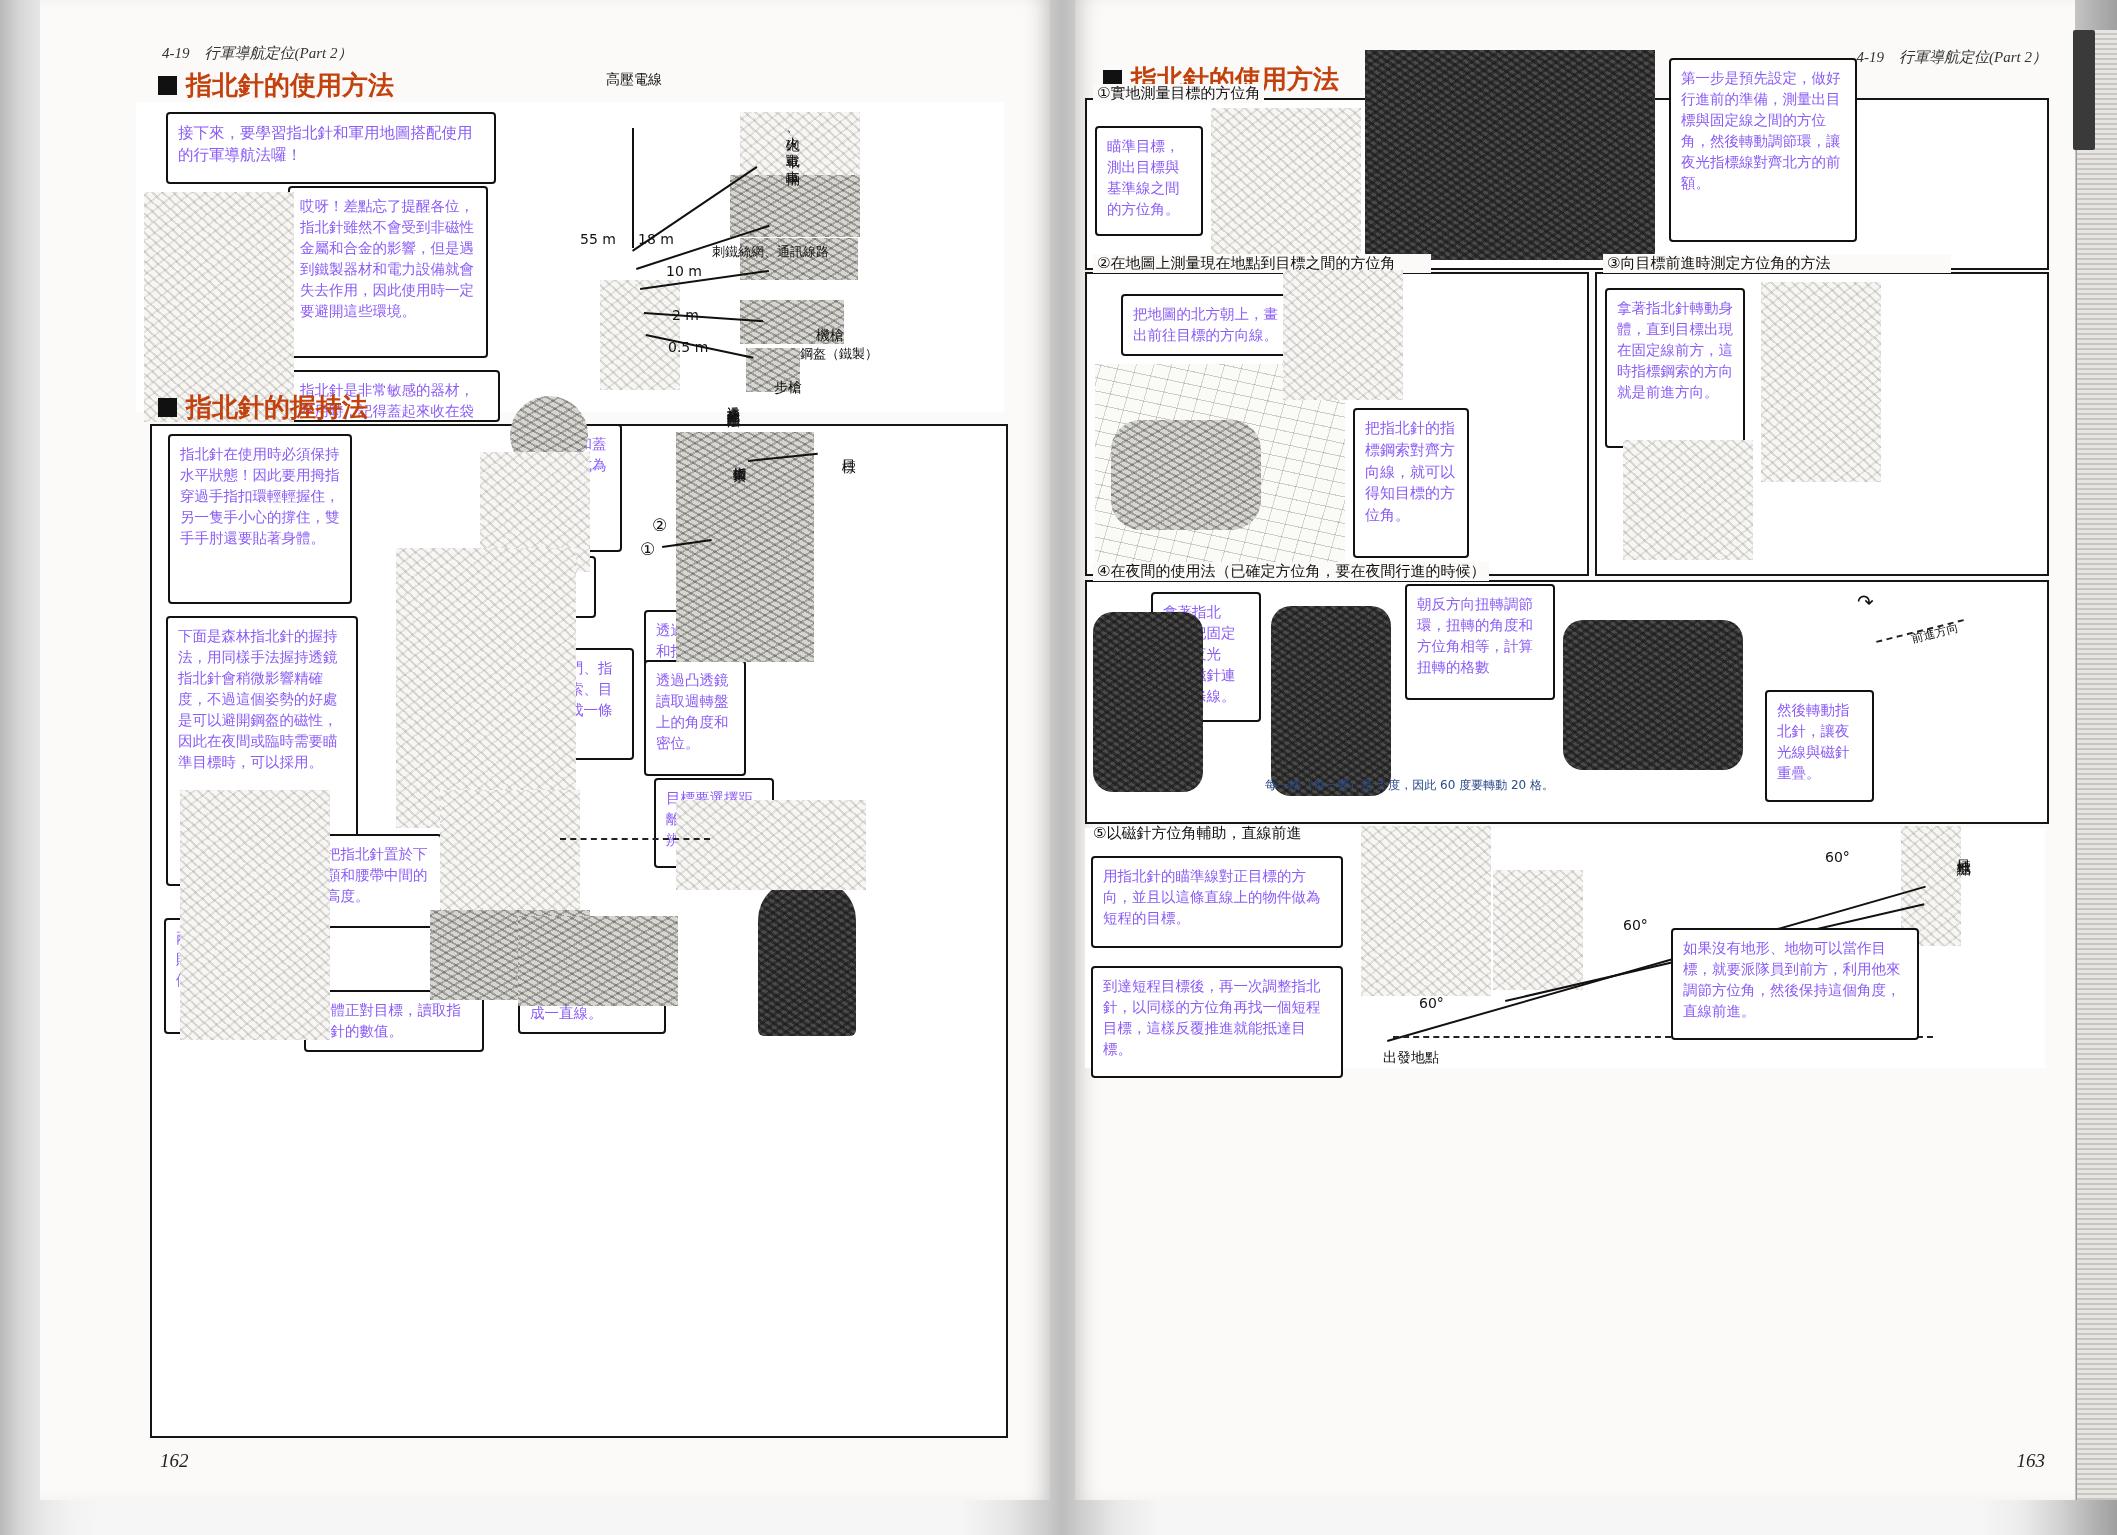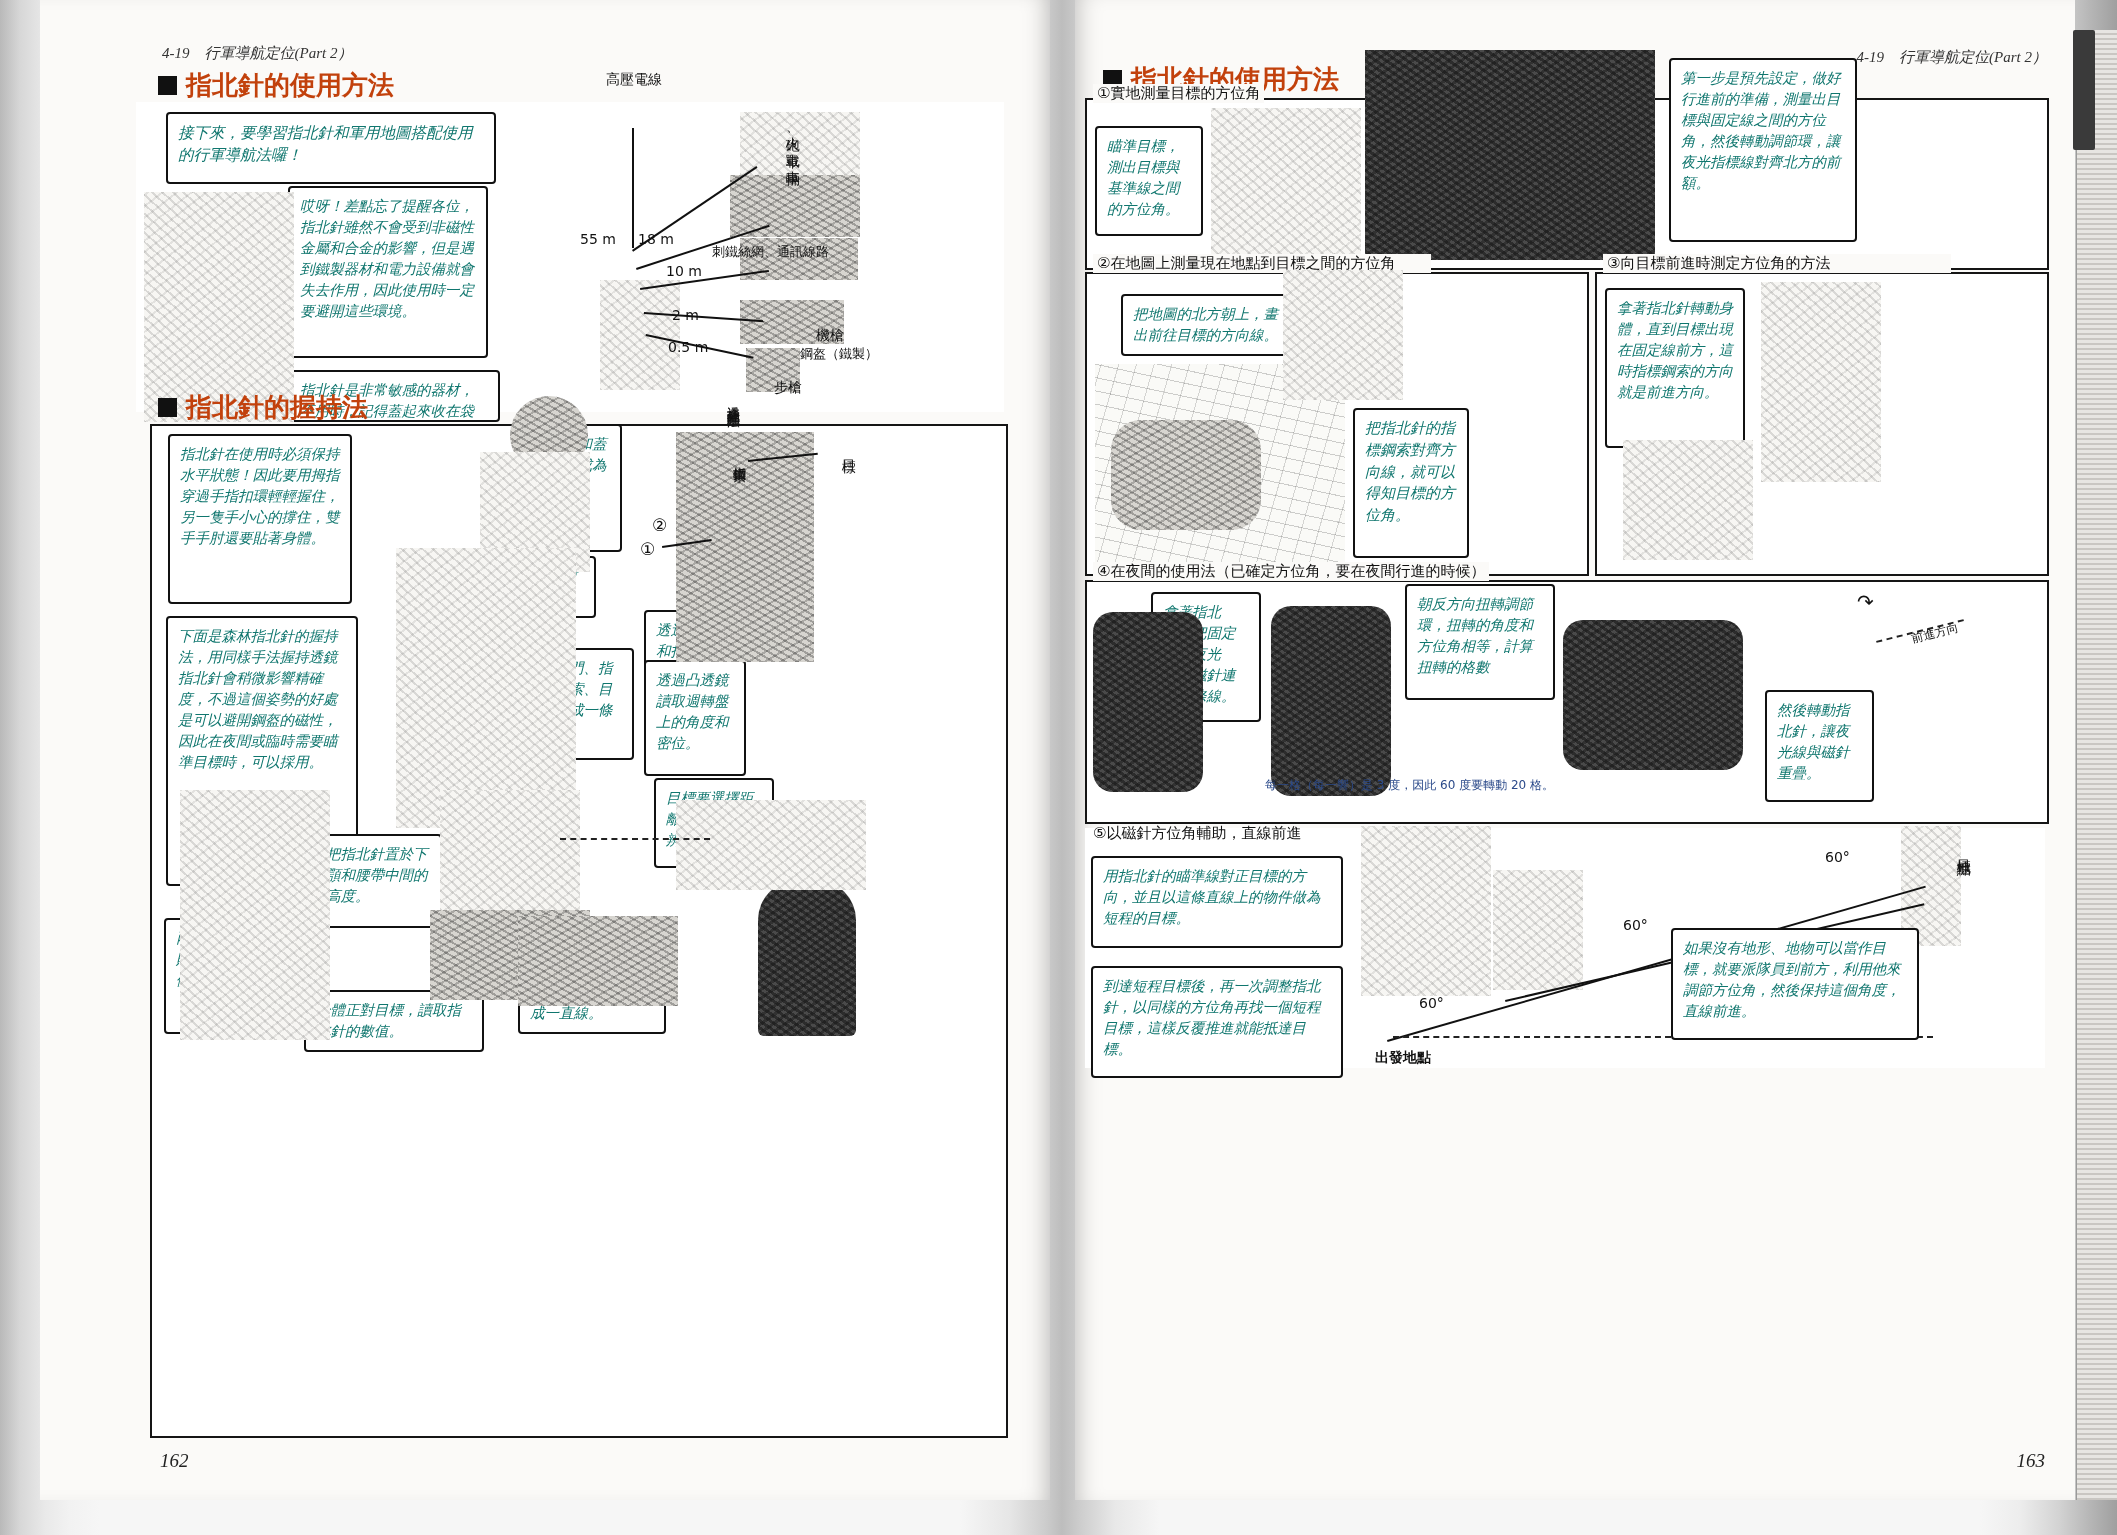--- a/index.html
+++ b/index.html
@@ -31,22 +31,22 @@
        font-family:"Liberation Serif",serif;}
   .sect{position:absolute;font-size:26px;font-weight:bold;color:#c2410c;white-space:nowrap;}
   .sect::before{content:"";display:inline-block;width:19px;height:19px;background:#111;margin-right:9px;vertical-align:-1px;}
   .pg{position:absolute;bottom:28px;font-size:19px;font-style:italic;color:#222;font-family:"Liberation Serif",serif;}
 
   .panel{position:absolute;border:2px solid #151515;background:#fff;}
   .plabel{position:absolute;font-size:15px;color:#111;white-space:nowrap;line-height:1.25;}
 
   
   .bub{position:absolute;border:2px solid #111;background:#fff;border-radius:16px;
-       font-size:15.5px;line-height:1.45;color:#0f766e;padding:8px 10px;box-sizing:border-box;
-       writing-mode:vertical-rl;text-orientation:upright;letter-spacing:1px;font-style:italic;}
+       font-size:15.5px;line-height:1.45;color:#8b5cf6;padding:8px 10px;box-sizing:border-box;
+       writing-mode:vertical-rl;text-orientation:upright;letter-spacing:1px;}
   .bub.h{writing-mode:horizontal-tb;letter-spacing:0;}
   .bub.sq{border-radius:4px;}
 
   .txt{position:absolute;font-size:14px;color:#111;white-space:nowrap;line-height:1.3;}
   .txt.v{writing-mode:vertical-rl;text-orientation:upright;white-space:normal;letter-spacing:1px;}
 
   
   .art{position:absolute;background:#f3f2ef;}
   .art.ph{background:
       repeating-linear-gradient(42deg,rgba(60,60,60,.16) 0 2px,rgba(0,0,0,0) 2px 7px),
@@ -213,21 +213,21 @@
       <div class="art ph" style="left:418px;top:870px;width:90px;height:120px;"></div>
       <div class="art ph" style="left:826px;top:826px;width:60px;height:120px;"></div>
 
       <div class="line" style="left:312px;top:1040px;width:560px;transform:rotate(-16deg);"></div>
       <div class="line" style="left:430px;top:1000px;width:430px;transform:rotate(-13deg);"></div>
       <div class="dash" style="left:318px;top:1036px;width:540px;"></div>
       <div class="txt" style="left:750px;top:848px;">60°</div>
       <div class="txt" style="left:548px;top:916px;">60°</div>
       <div class="txt" style="left:344px;top:994px;">60°</div>
       <div class="txt v" style="left:880px;top:848px;height:60px;">目標地點</div>
-      <div class="txt" style="left:300px;top:1048px;font-weight:bold;">出發地點</div>
+      <div class="txt" style="left:308px;top:1048px;">出發地點</div>
       <div class="bub h sq" style="left:596px;top:928px;width:248px;height:112px;font-size:14.5px;">如果沒有地形、地物可以當作目標，就要派隊員到前方，利用他來調節方位角，然後保持這個角度，直線前進。</div>
 
       <div class="pg" style="right:30px;">163</div>
     </div>
   </div>
 
   <div id="stack"></div>
   <div id="clip"></div>
 </div>
 

